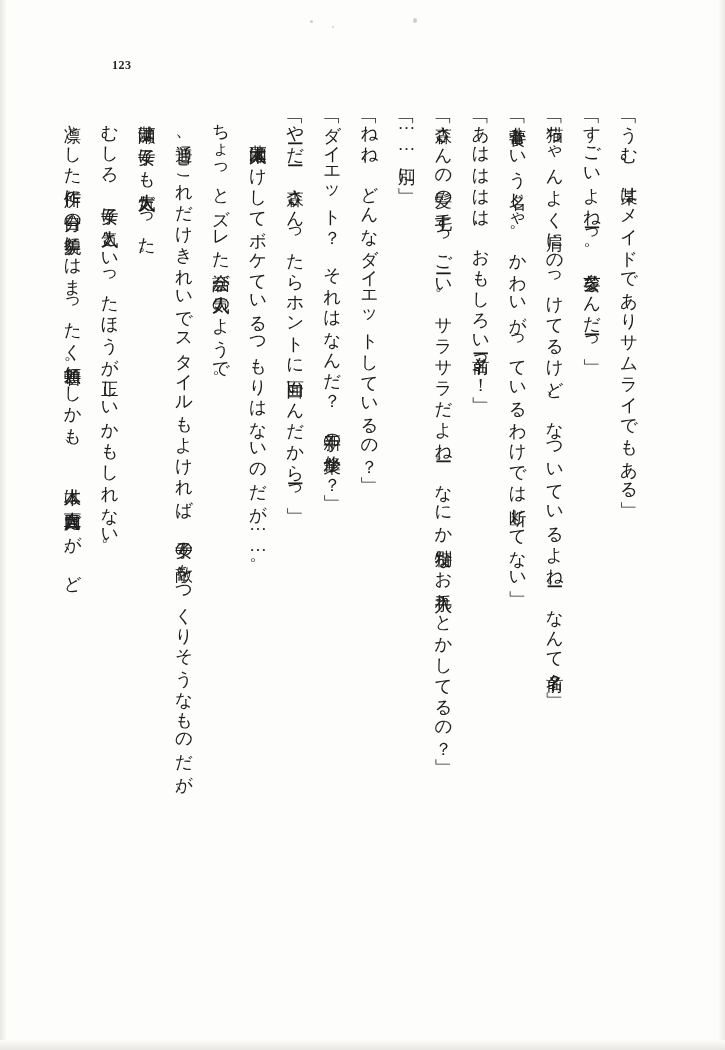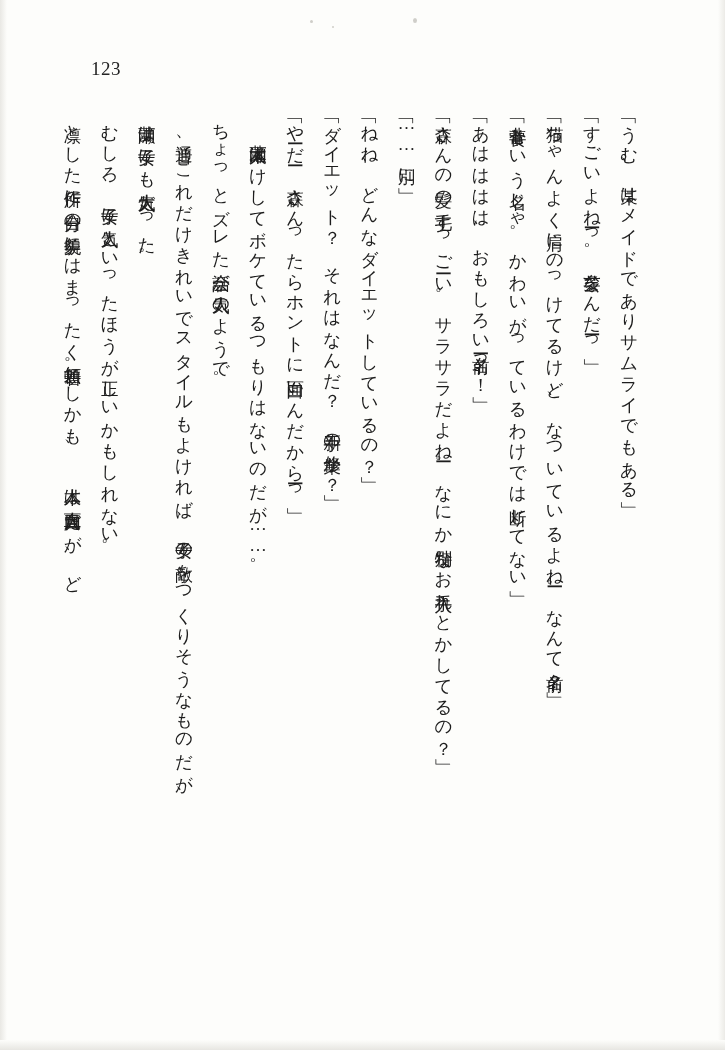--- a/index.html
+++ b/index.html
@@ -39,25 +39,26 @@
     height: 10px;
     background: linear-gradient(to top, #e7e6e2, #fdfdfb);
   }
   .speck {
     position: absolute;
     background: #cfcec9;
     border-radius: 50%;
   }
   .page-number {
     position: absolute;
-    left: 91px;
+    left: 112px;
     top: 58px;
-    font-size: 19px;
+    font-size: 12px;
     letter-spacing: 0.5px;
     color: #242424;
+    font-weight: bold;
   }
   
   .body-text {
     position: absolute;
     top: 112px;
     right: 78px;
     height: 830px;
     width: 560px;
     writing-mode: vertical-rl;
     text-orientation: upright;

